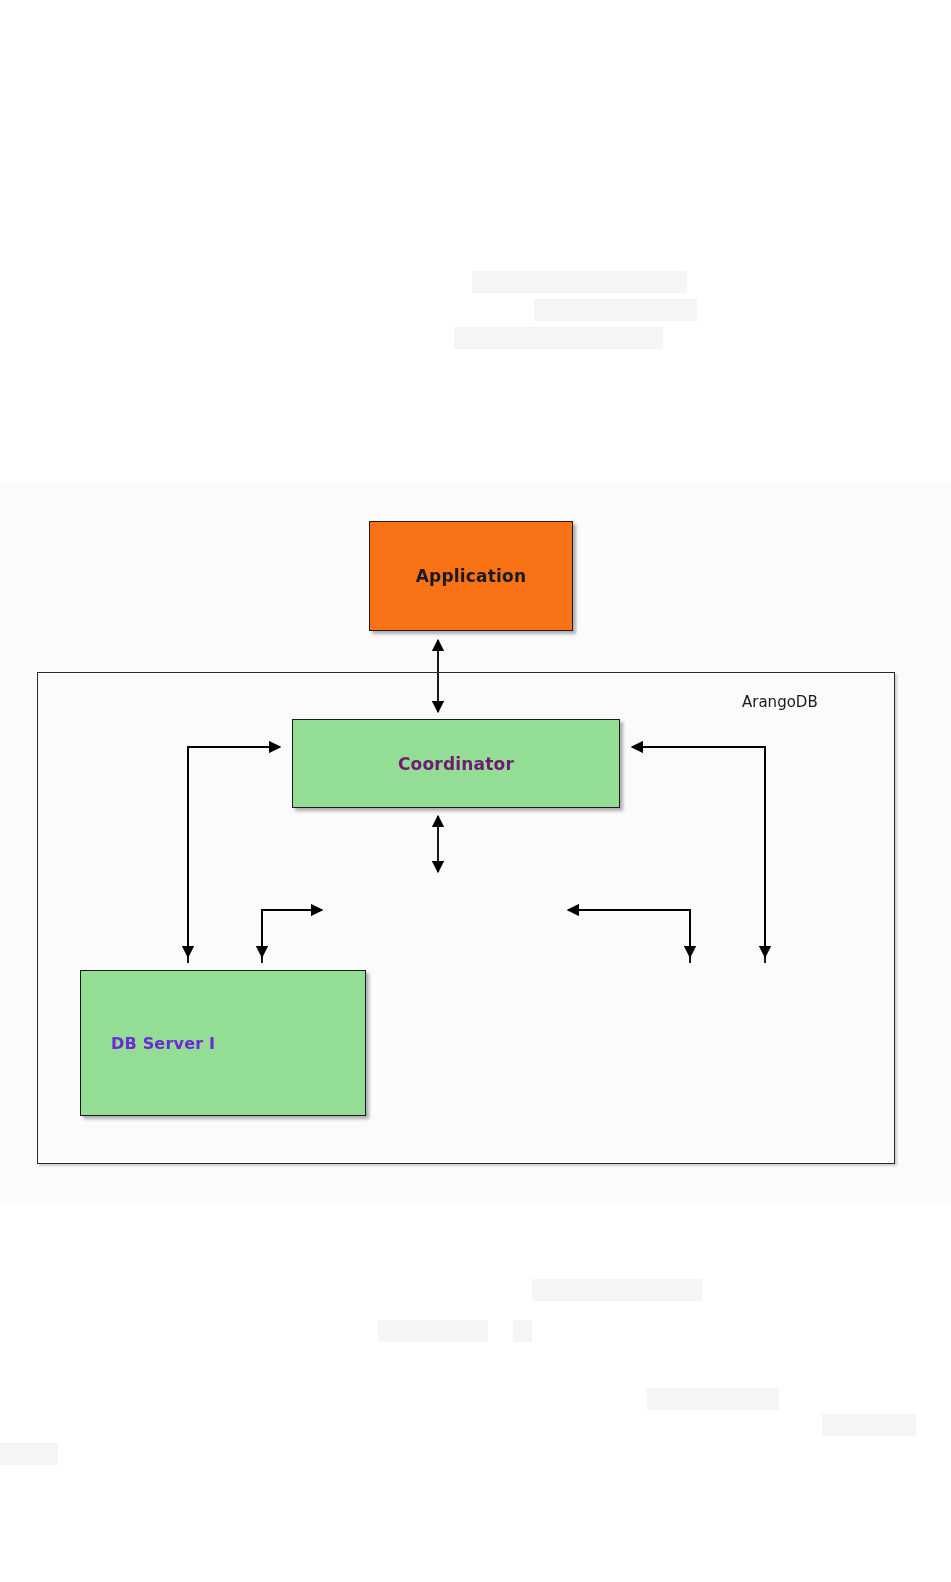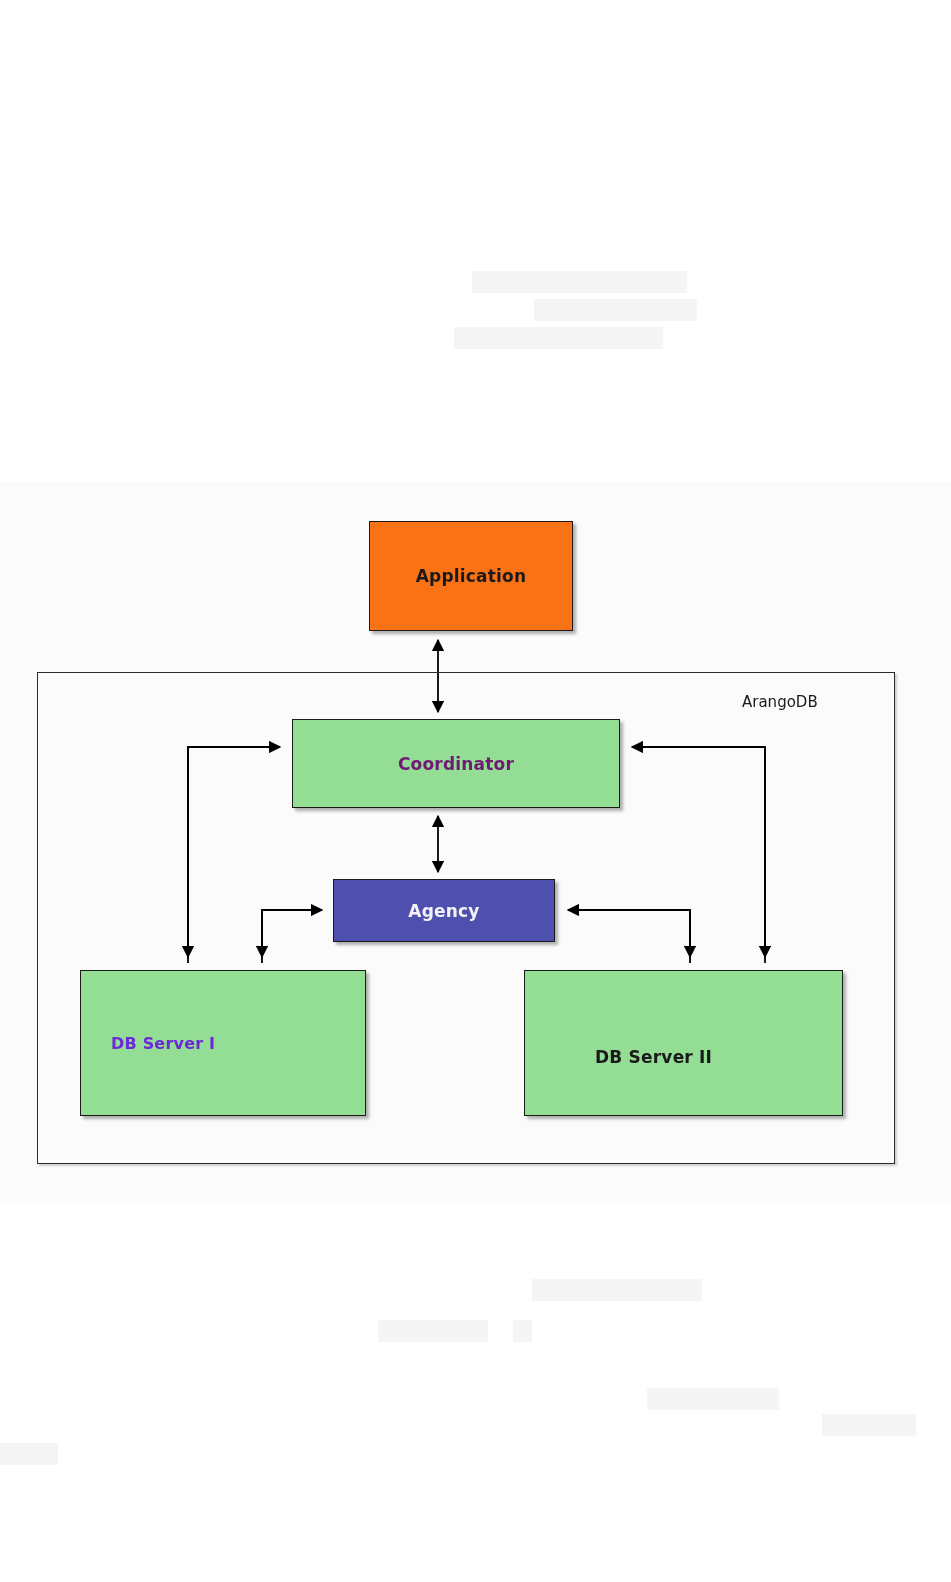--- a/index.html
+++ b/index.html
@@ -176,31 +176,25 @@
     <div id="container-label">ArangoDB</div>
 
     <div class="node" id="node-application">
       <span class="label">Application</span>
     </div>
 
     <div class="node" id="node-coordinator">
       <span class="label">Coordinator</span>
     </div>
 
-    <div class="node" id="node-agency">
-      <span class="label">Agency</span>
-    </div>
 
     <div class="node" id="node-dbserver1">
       <span class="label">DB Server I</span>
     </div>
 
-    <div class="node" id="node-dbserver2">
-      <span class="label">DB Server II</span>
-    </div>
 
   </div>
 
   <div class="redact" style="left:532px; top:1279px; width:170px; height:22px;"></div>
   <div class="redact" style="left:378px; top:1320px; width:110px; height:22px;"></div>
   <div class="redact" style="left:513px; top:1320px; width:19px; height:22px;"></div>
   <div class="redact" style="left:647px; top:1388px; width:132px; height:22px;"></div>
   <div class="redact" style="left:822px; top:1414px; width:94px; height:22px;"></div>
   <div class="redact" style="left:0px; top:1443px; width:58px; height:22px;"></div>
 

